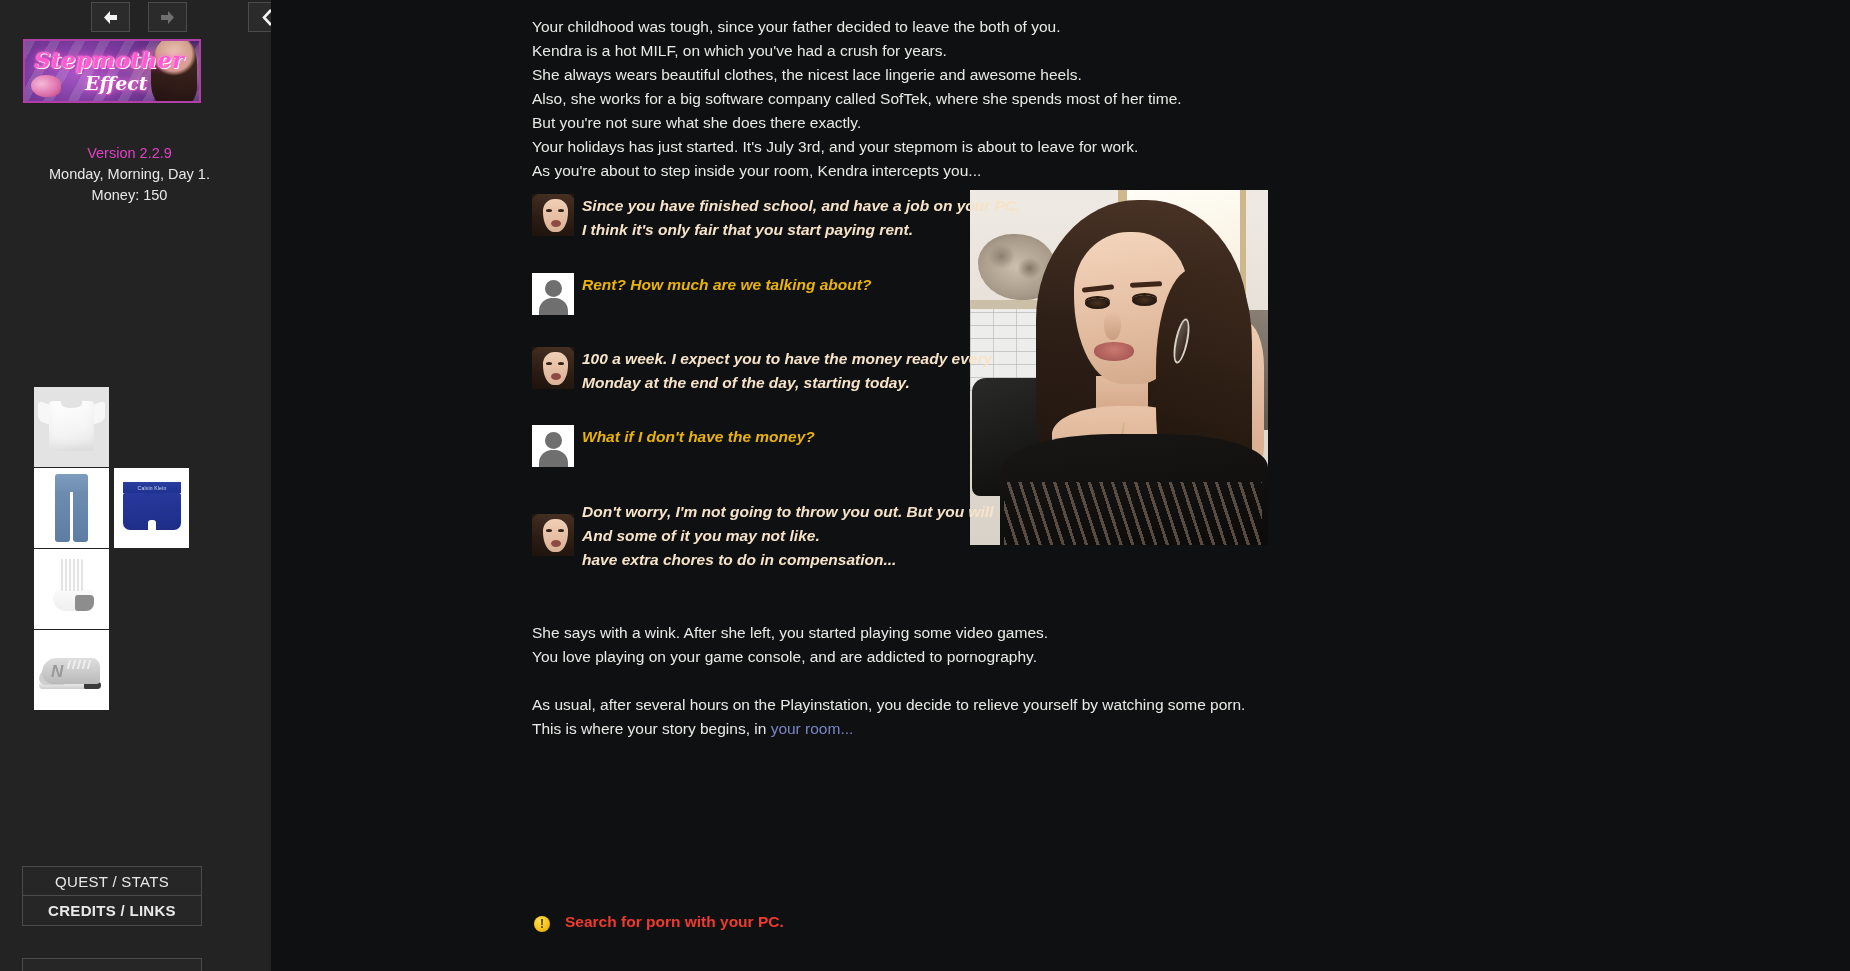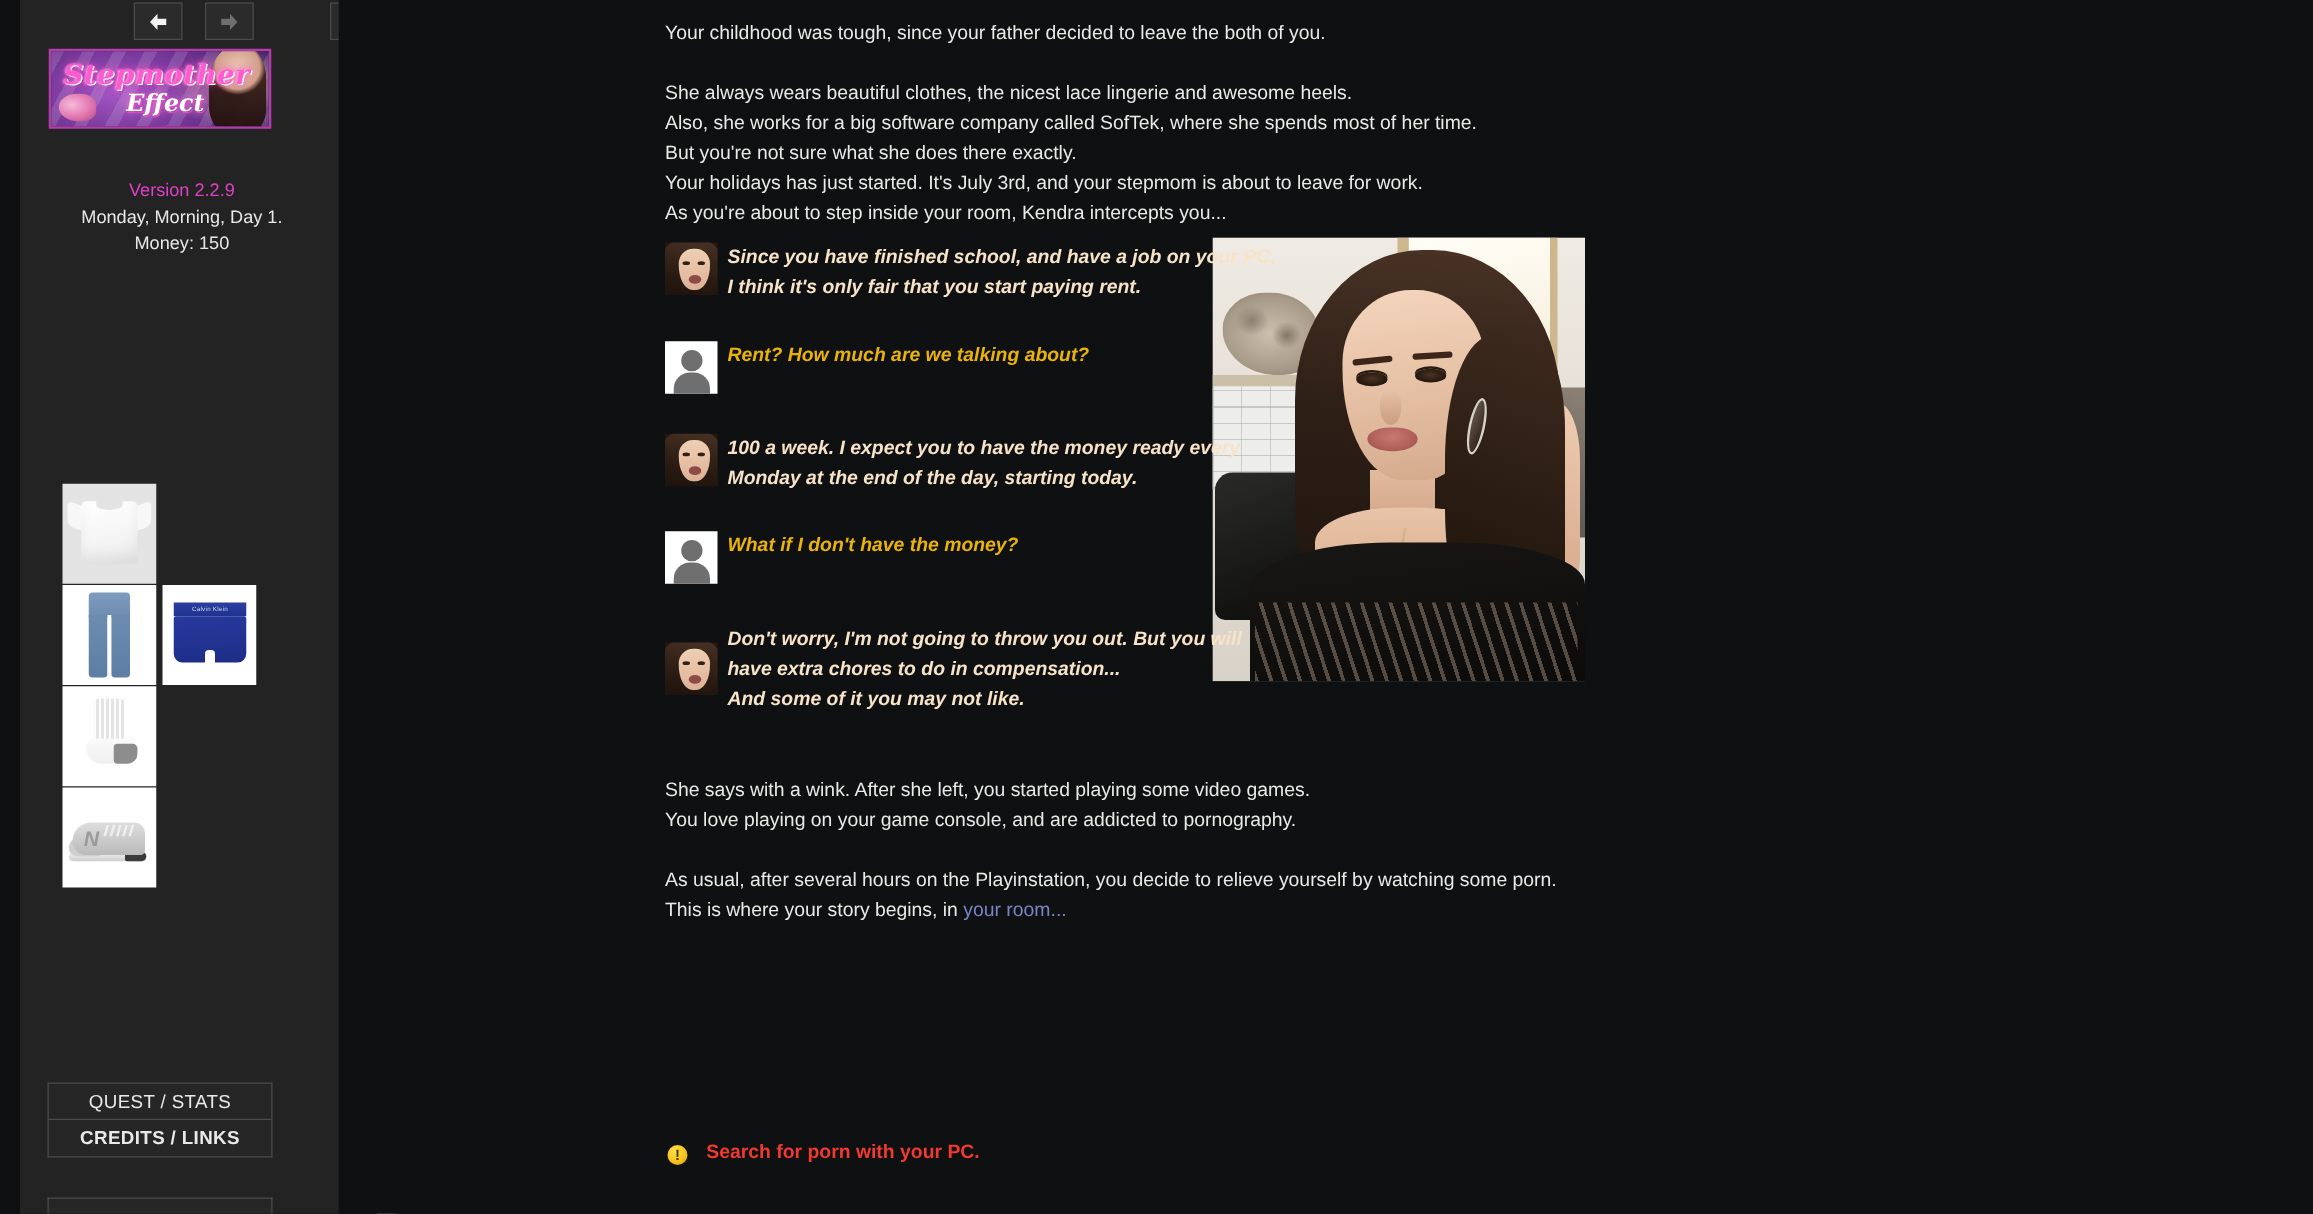--- a/index.html
+++ b/index.html
@@ -9,21 +9,21 @@
     height: 971px;
     background: #0f1012;
     font-family: "Liberation Sans", sans-serif;
     overflow: hidden;
     position: relative;
   }
 
   
   #sidebar {
     position: absolute;
-    left: 16px; top: 0;
+    left: 0; top: 0;
     width: 310px; height: 971px;
     background: #232323;
     overflow: hidden;
   }
 
   #nav-bar {
     position: absolute;
     left: 0; top: 2px;
     width: 271px; height: 32px;
   }
@@ -657,20 +657,21 @@
     <div id="pt-nose"></div>
     <div id="pt-lips"></div>
     <div id="pt-hair-r"></div>
     <div id="pt-earring"></div>
     <div id="pt-necklace"></div>
     <div id="pt-top"></div>
     <div id="pt-lace"></div>
   </div>
 
   <div class="story-line" style="top:1px">Your childhood was tough, since your father decided to leave the both of you.</div>
+  <div class="story-line" style="top:25px">Kendra is a hot MILF, on which you've had a crush for years.</div>
   <div class="story-line" style="top:73px">Also, she works for a big software company called SofTek, where she spends most of her time.</div>
   <div class="story-line" style="top:49px">She always wears beautiful clothes, the nicest lace lingerie and awesome heels.</div>
   <div class="story-line" style="top:97px">But you're not sure what she does there exactly.</div>
   <div class="story-line" style="top:121px">Your holidays has just started. It's July 3rd, and your stepmom is about to leave for work.</div>
   <div class="story-line" style="top:145px">As you're about to step inside your room, Kendra intercepts you...</div>
 
   <div class="dlg" style="top:194px">
     <div class="dlg-av av-k">
       <div class="k-hair"></div>
       <div class="k-face"></div>
@@ -721,22 +722,22 @@
   <div class="dlg" style="top:500px">
     <div class="dlg-av av-k" style="top:14px">
       <div class="k-hair"></div>
       <div class="k-face"></div>
       <div class="k-eye l"></div>
       <div class="k-eye r"></div>
       <div class="k-mouth"></div>
     </div>
     <div class="dlg-text kendra">
       <div>Don't worry, I'm not going to throw you out. But you will</div>
+      <div>And some of it you may not like.</div>
       <div>have extra chores to do in compensation...</div>
-      <div>And some of it you may not like.</div>
     </div>
   </div>
 
   <div class="story-line" style="top:607px">She says with a wink. After she left, you started playing some video games.</div>
   <div class="story-line" style="top:631px">You love playing on your game console, and are addicted to pornography.</div>
 
   <div class="story-line" style="top:679px">As usual, after several hours on the Playinstation, you decide to relieve yourself by watching some porn.</div>
   <div class="story-line" style="top:703px"><span>This is where your story begins, in </span><span id="link-room">your room...</span></div>
 
   <div id="action">

